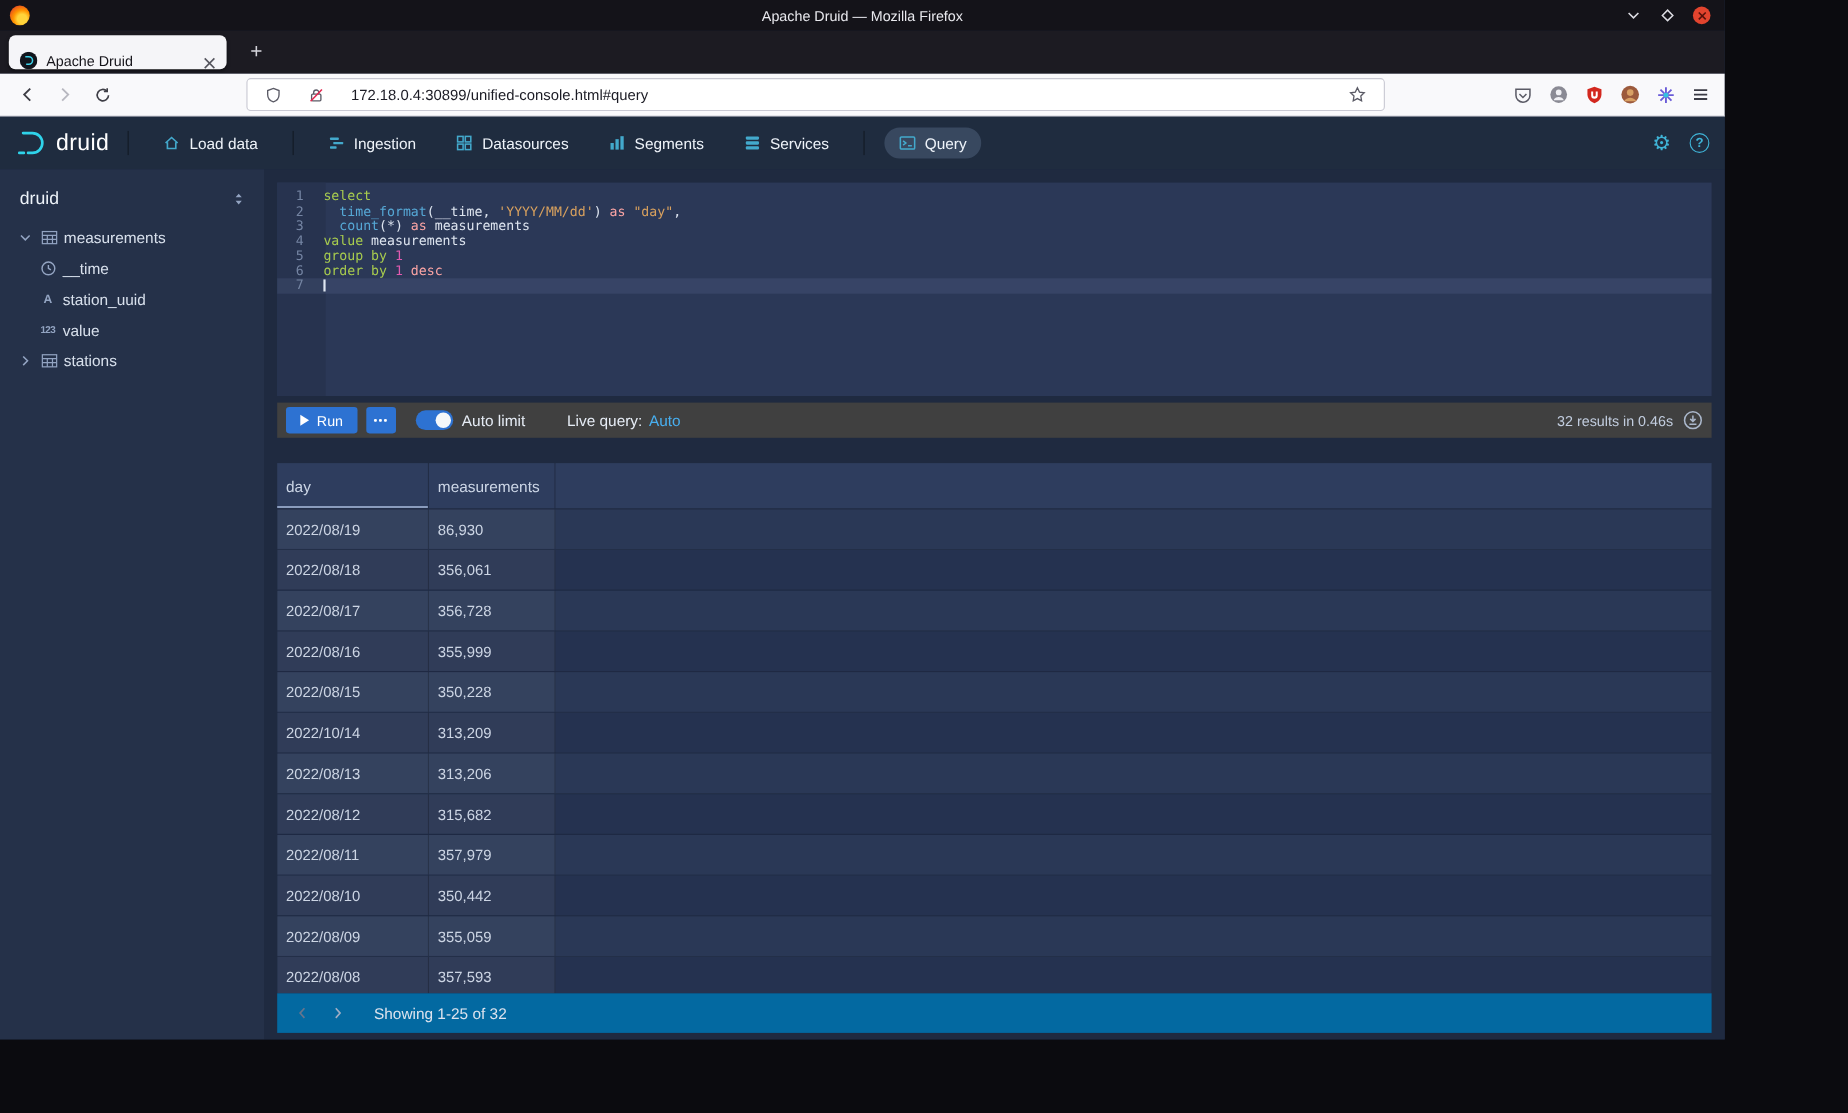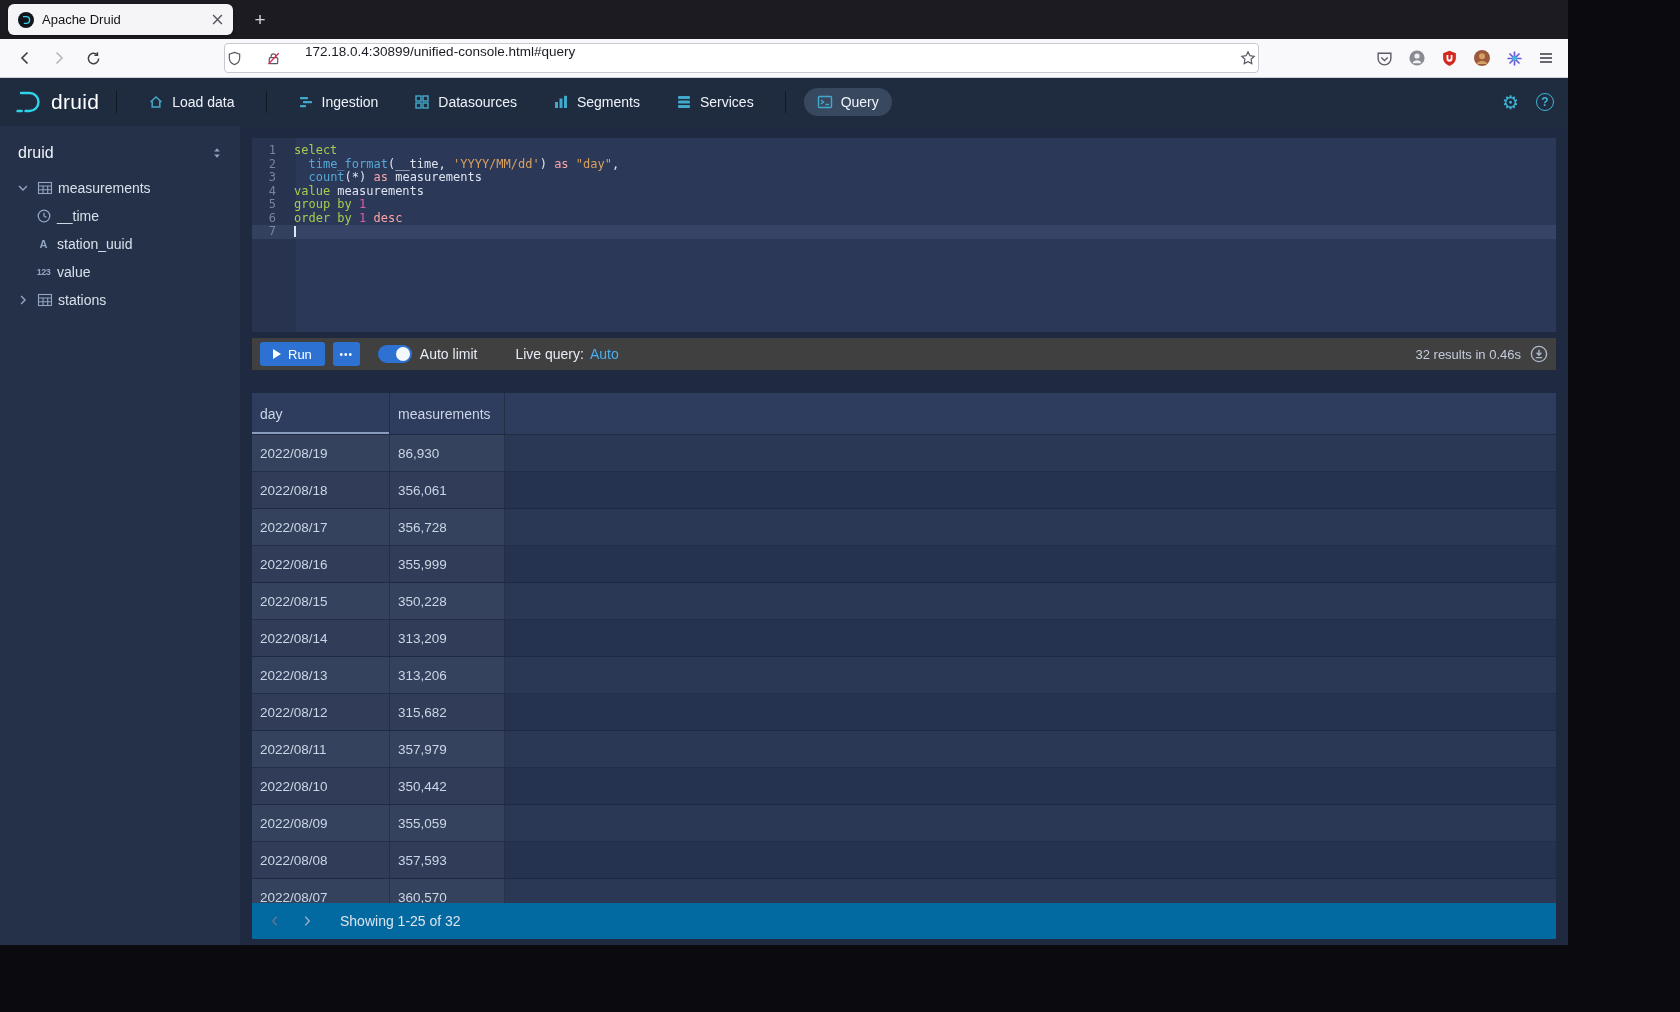--- a/index.html
+++ b/index.html
@@ -12,35 +12,35 @@
   .titlebar{height:28px;background:#141319;display:flex;align-items:center;position:relative;flex:0 0 auto}
   .ff-logo{width:18px;height:18px;margin-left:9px;border-radius:50%;z-index:2;
     background:radial-gradient(circle at 62% 68%, #ffd43b 0 26%, #ff9500 48%, #e8501e 78%, #b5337f 100%)}
   .tb-title{position:absolute;left:0;right:0;text-align:center;color:#e9e9ee;font-size:13px}
   .win-controls{margin-left:auto;display:flex;gap:13px;align-items:center;padding-right:12px;z-index:2}
   .win-btn{width:18px;height:18px;display:flex;align-items:center;justify-content:center}
   .close-circle{width:16px;height:16px;border-radius:50%;background:#e2442e;display:flex;align-items:center;justify-content:center}
 
   
   .tabbar{height:39px;background:#1c1b22;display:flex;align-items:center;padding:0 8px;flex:0 0 auto}
-  .tab{height:31px;background:#f5f5f8;border-radius:6px;display:flex;align-items:center;gap:8px;
-    padding:0 10px;width:225px;color:#15141a;font-size:13px;box-shadow:0 1px 3px rgba(0,0,0,.4)}
+  .tab{height:31px;background:#f5f5f8;border-radius:6px;display:flex;align-items:flex-end;gap:8px;
+    padding:0 10px;width:198px;color:#15141a;font-size:13px;box-shadow:0 1px 3px rgba(0,0,0,.4)}
   .tab-title{flex:1;white-space:nowrap;overflow:hidden}
   .tab-close{color:#55555e;display:flex}
   .newtab{color:#d3d3da;font-size:19px;margin-left:14px;width:26px;text-align:center}
 
   
   .navbar{height:39px;background:#f9f9fb;display:flex;align-items:center;padding:0 10px;gap:4px;
     border-bottom:1px solid #d0d0d8;flex:0 0 auto}
   .nav-btn{width:30px;height:28px;display:flex;align-items:center;justify-content:center;
     color:#3e3e46;font-size:16px;border-radius:4px}
   .nav-btn.disabled{color:#b8b8c0}
   .nav-spacer{width:108px}
   .urlbox{flex:1;max-width:1035px;height:30px;background:#ffffff;border:1px solid #c8c8d2;border-radius:4px;
-    display:flex;gap:24px;padding:0 2px}
+    display:flex;align-items:center;gap:24px;padding:0 16px}
   .url-text{color:#1b1b24;font-size:13.5px;flex:1;white-space:nowrap;overflow:hidden}
   .toolbar-right{margin-left:auto;display:flex;align-items:center;gap:15px;padding-right:4px}
   .tb-icon{display:flex;align-items:center;justify-content:center}
 
   
   .druid-header{height:48px;background:#1f2c3f;display:flex;align-items:center;padding:0 14px;
     color:#f0f4fa;flex:0 0 auto}
   .logo{display:flex;align-items:center;gap:7px;margin-right:4px}
   .logo-text{font-size:21px;color:#ffffff;letter-spacing:.3px}
   .hsep{width:1px;height:22px;background:rgba(0,0,0,.45);margin:0 13px;flex:0 0 auto}
@@ -120,20 +120,43 @@
     color:#dde3ee;font-size:14px;flex:0 0 auto}
   .pg-btn{width:26px;height:26px;display:flex;align-items:center;justify-content:center;color:#9fadc4}
   .pg-btn.dim{color:#68758d}
   .pg-text{margin-left:14px}
 </style>
 </head>
 <body>
 
 <div class="window">
 
+  <div class="titlebar">
+    <div class="ff-logo"></div>
+    <div class="tb-title">Apache Druid — Mozilla Firefox</div>
+    <div class="win-controls">
+      <span class="win-btn">
+        <svg width="16" height="16" viewBox="0 0 18 18">
+            <path d="M4 6.5l5 5 5-5" fill="none" stroke="#dcdce2" stroke-width="1.6"></path>
+          </svg>
+      </span>
+      <span class="win-btn">
+        <svg width="16" height="16" viewBox="0 0 18 18">
+            <rect x="5.2" y="5.2" width="7.6" height="7.6" transform="rotate(45 9 9)" fill="none" stroke="#dcdce2" stroke-width="1.5"></rect>
+          </svg>
+      </span>
+      <span class="win-btn">
+        <span class="close-circle">
+          <svg width="9" height="9" viewBox="0 0 10 10">
+              <path d="M1.5 1.5l7 7M8.5 1.5l-7 7" stroke="#56110a" stroke-width="1.6"></path>
+            </svg>
+        </span>
+      </span>
+    </div>
+  </div>
 
   <div class="tabbar">
     <div class="tab">
       <span style="display:flex">
         <svg width="16" height="16" viewBox="0 0 16 16">
             <circle cx="8" cy="8" r="8" fill="#11151c"></circle>
             <path d="M5 4.6h3.2a3.4 3.4 0 0 1 0 6.8H5.8" fill="none" stroke="#3dd1e8" stroke-width="1.4"></path>
           </svg>
       </span>
       <span class="tab-title">Apache Druid</span>
@@ -453,21 +476,21 @@
             <div class="td td-day">2022/08/16</div>
             <div class="td td-m">355,999</div>
             <div class="td-fill"></div>
           </div>
           <div class="tr">
             <div class="td td-day">2022/08/15</div>
             <div class="td td-m">350,228</div>
             <div class="td-fill"></div>
           </div>
           <div class="tr">
-            <div class="td td-day">2022/08/14</div>
+            <div class="td td-day">2022/10/14</div>
             <div class="td td-m">313,209</div>
             <div class="td-fill"></div>
           </div>
           <div class="tr">
             <div class="td td-day">2022/08/13</div>
             <div class="td td-m">313,206</div>
             <div class="td-fill"></div>
           </div>
           <div class="tr">
             <div class="td td-day">2022/08/12</div>

